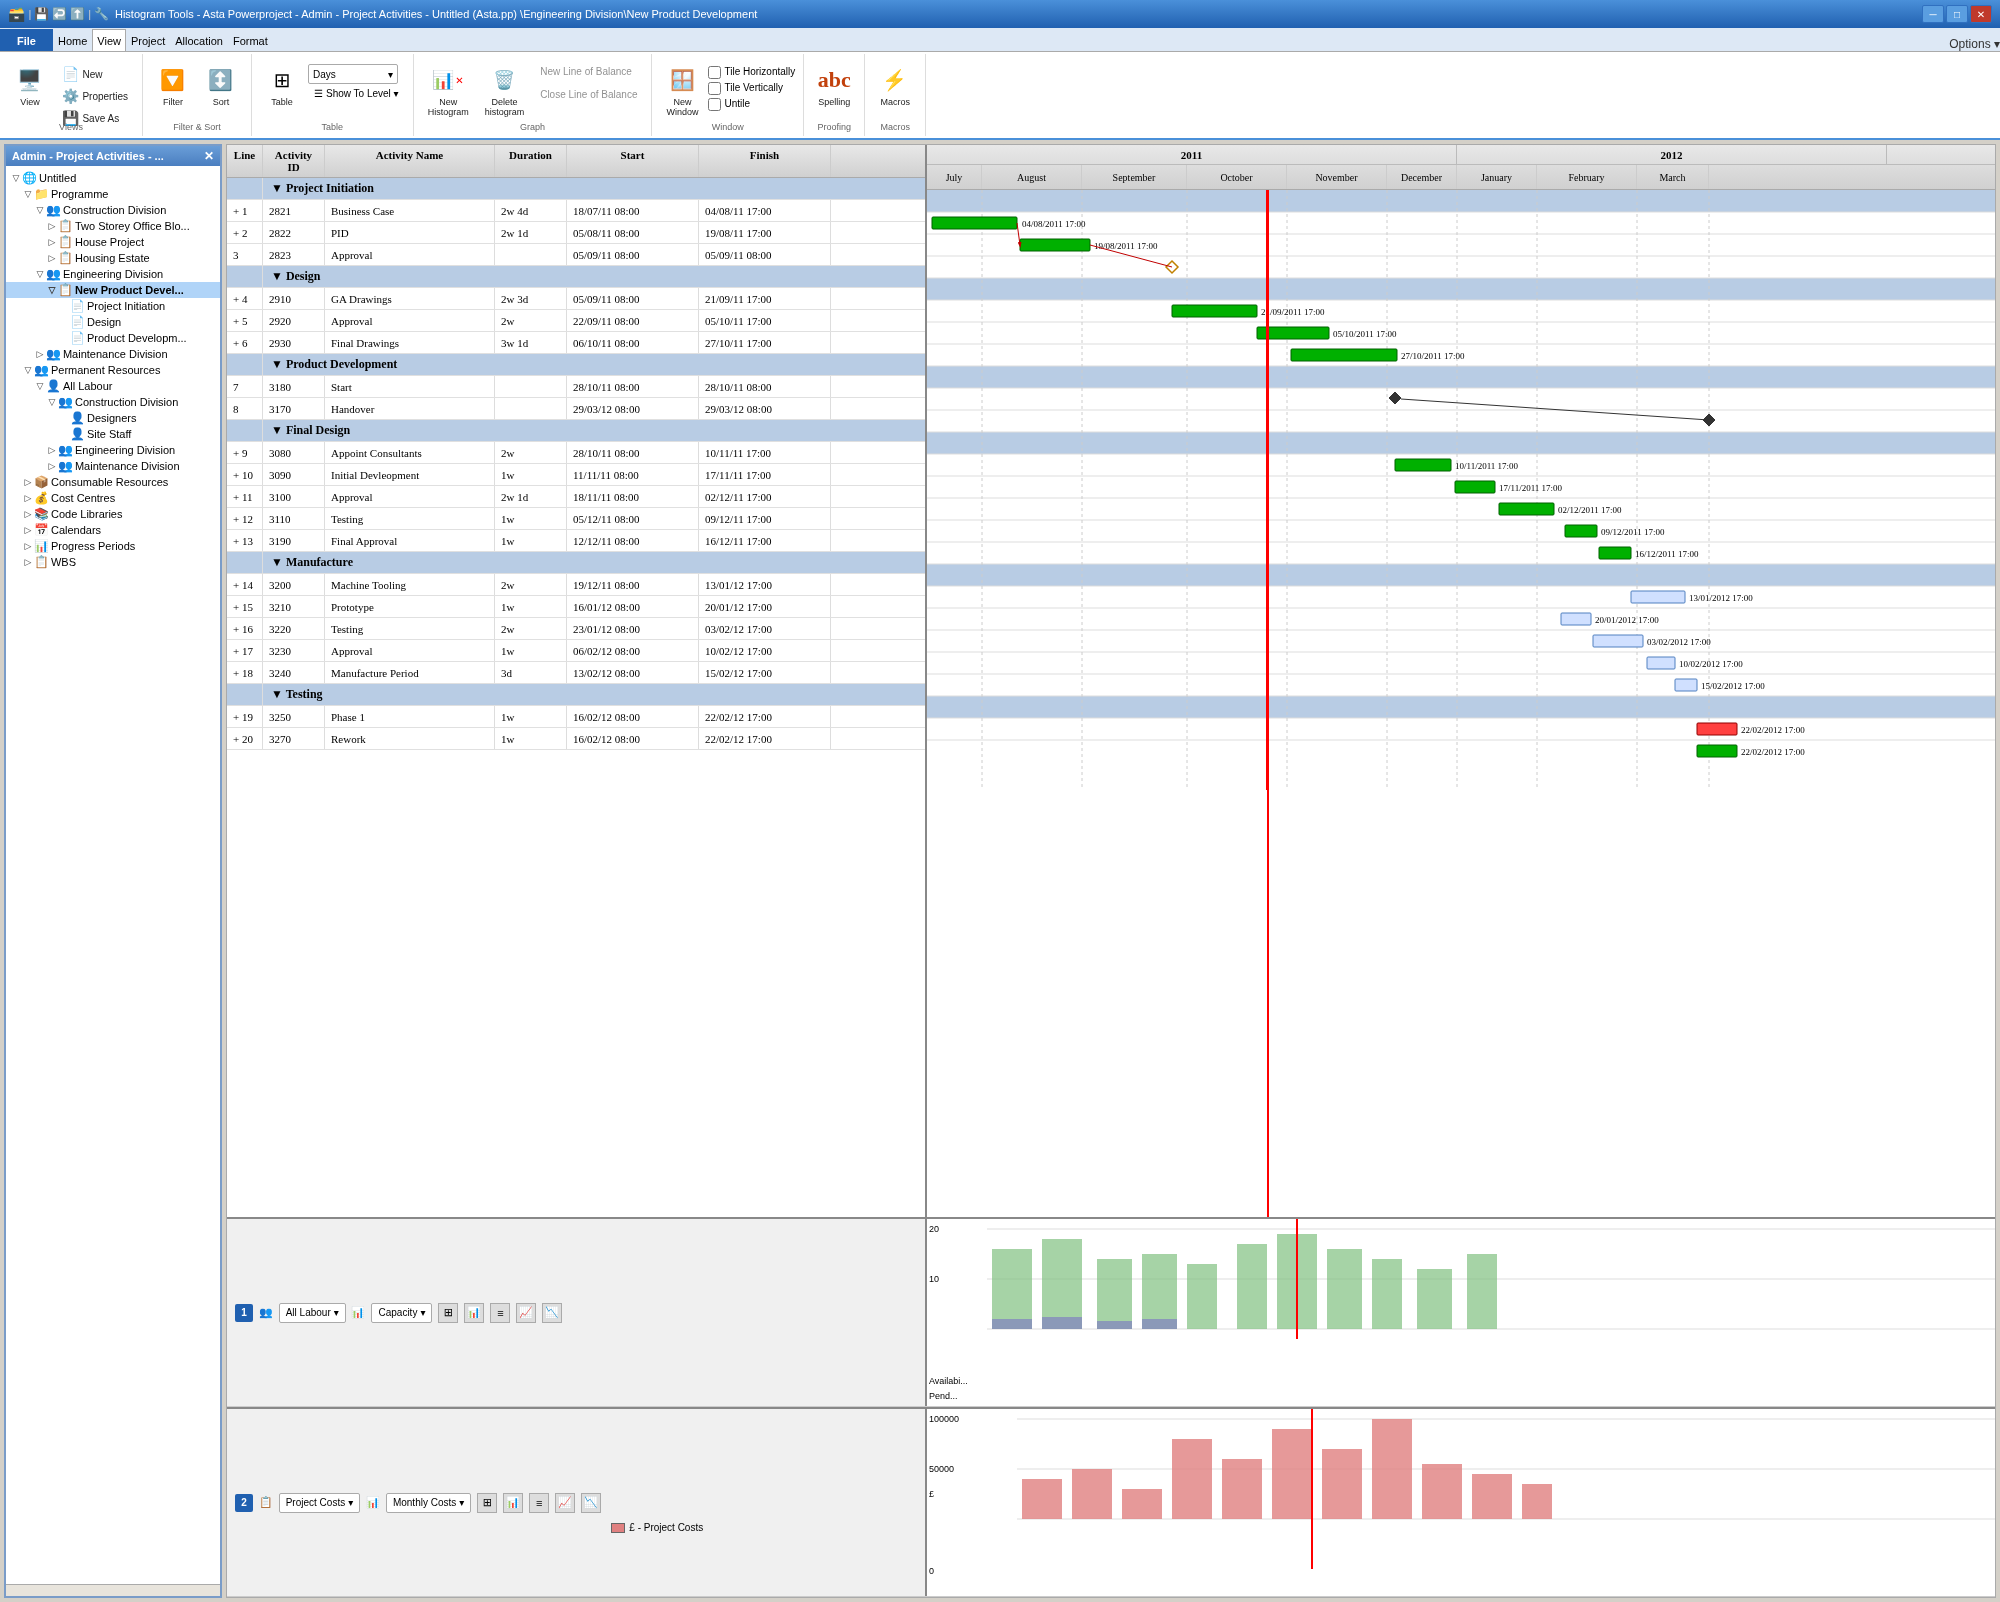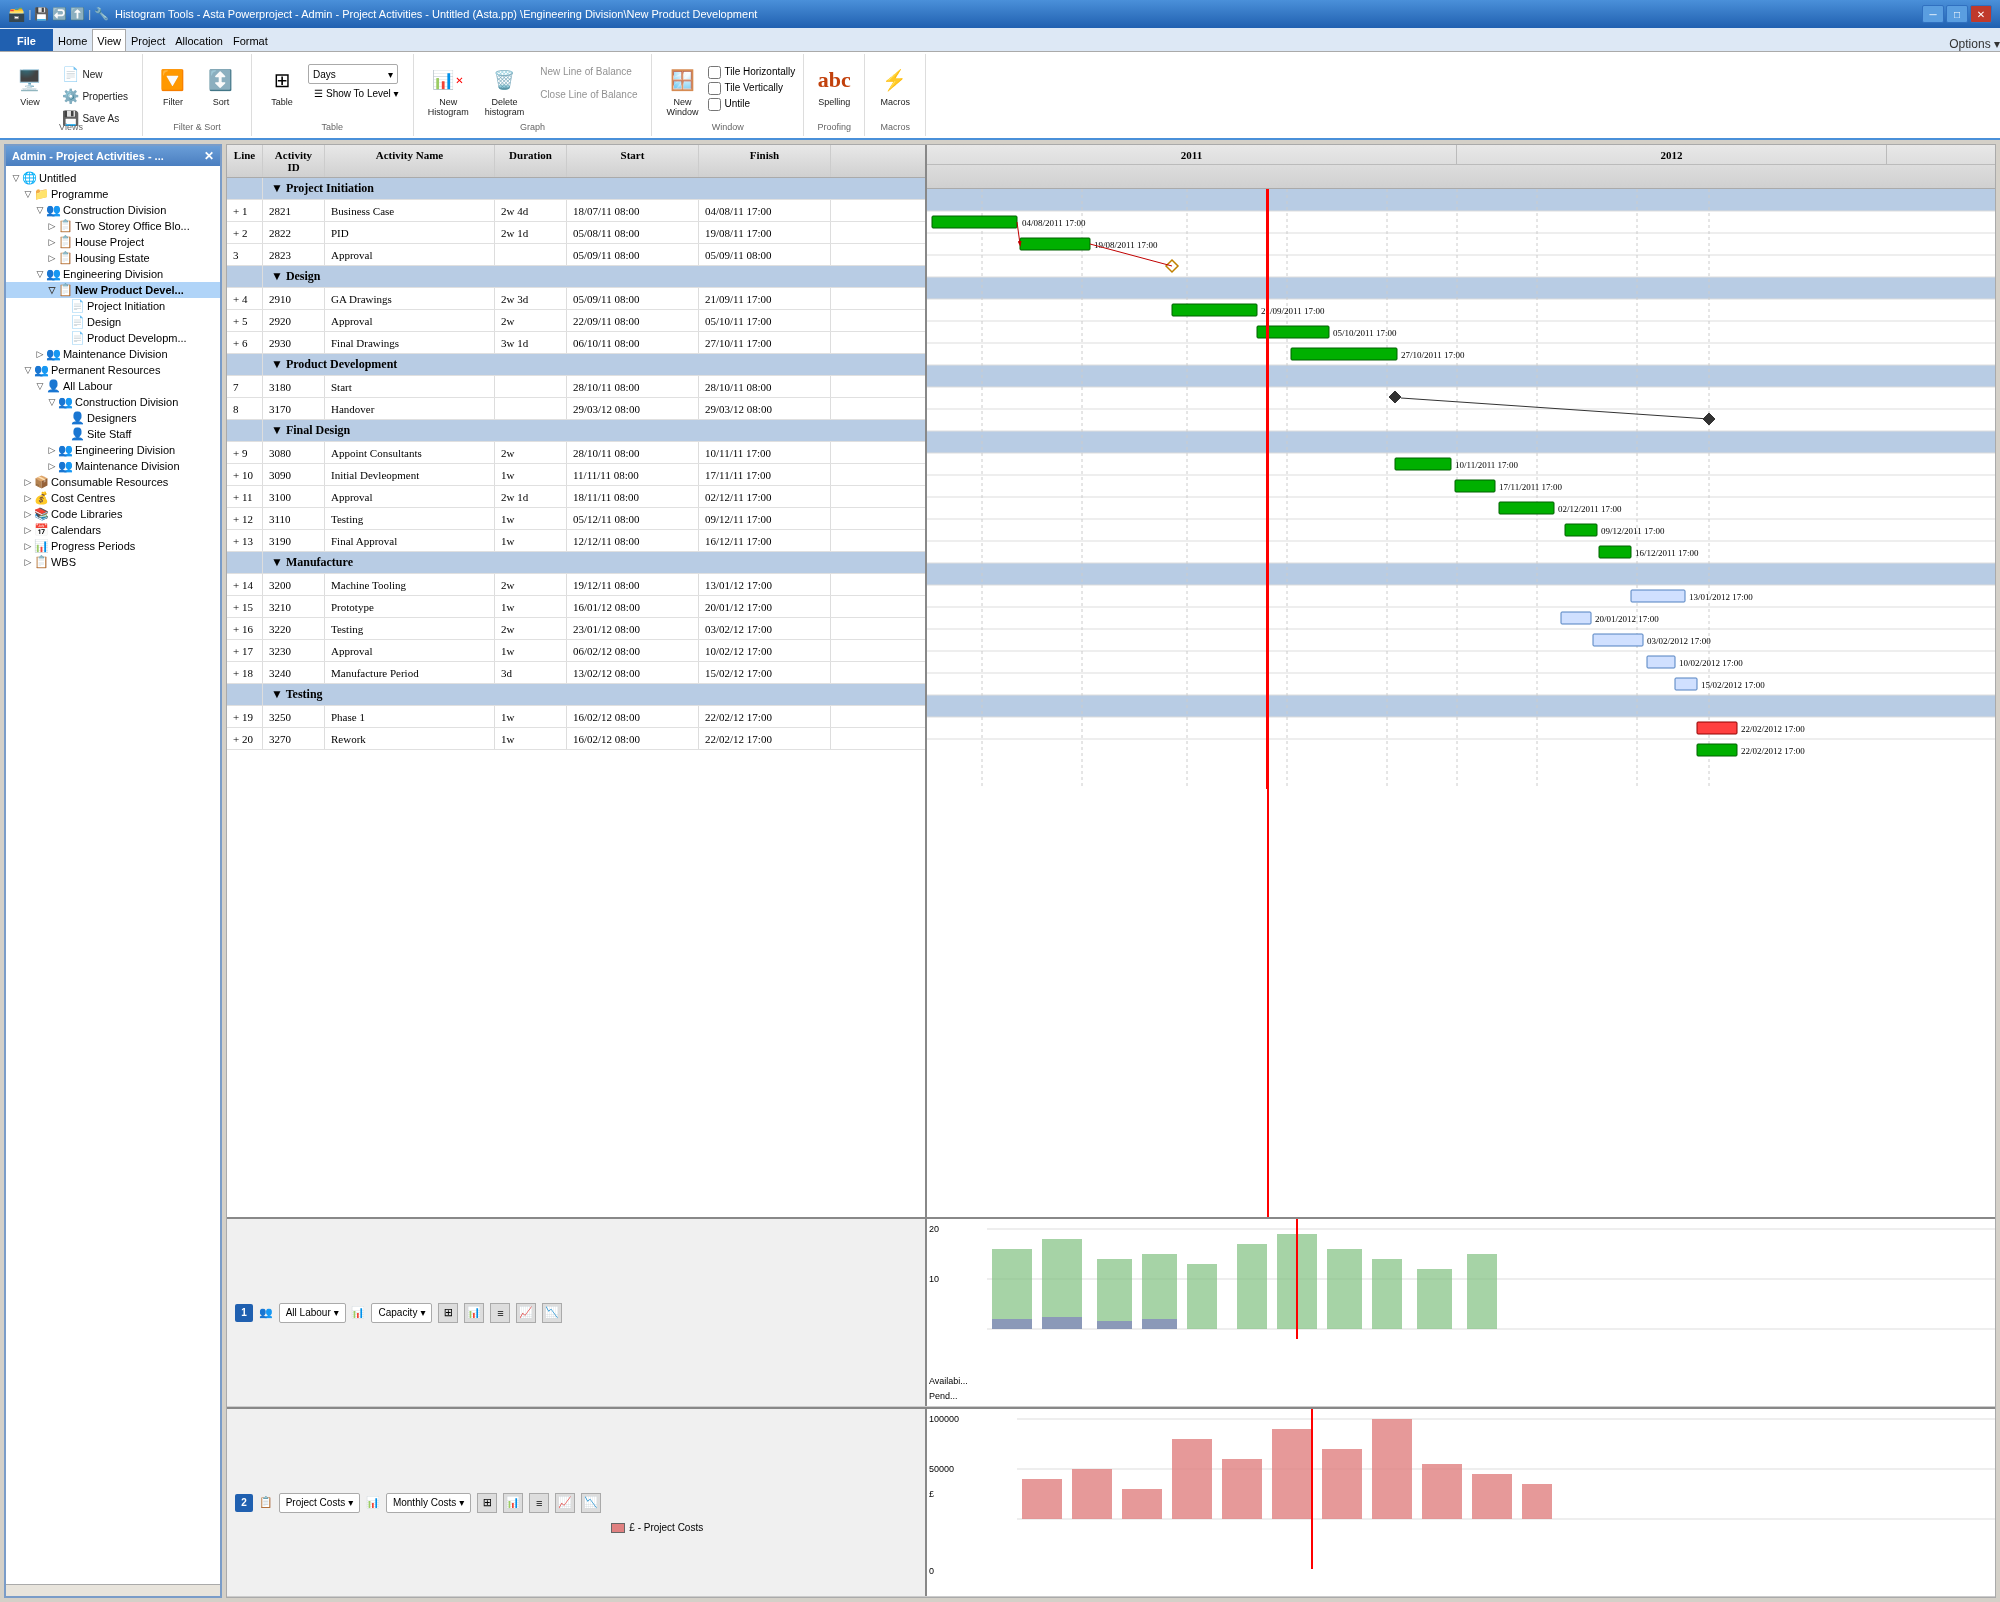--- a/index.html
+++ b/index.html
@@ -988,20 +988,31 @@
             </div>
           </div>
         </div>
 
         <div class="gantt-side">
 
           <div class="gantt-timeline-header">
             <div class="gantt-year-row">
               <div class="year-label" style="width:530px;">2011</div>
               <div class="year-label" style="width:430px;">2012</div>
+            </div>
+            <div class="gantt-month-row">
+              <div class="month-label" style="width:55px;">July</div>
+              <div class="month-label" style="width:100px;">August</div>
+              <div class="month-label" style="width:105px;">September</div>
+              <div class="month-label" style="width:100px;">October</div>
+              <div class="month-label" style="width:100px;">November</div>
+              <div class="month-label" style="width:70px;">December</div>
+              <div class="month-label" style="width:80px;">January</div>
+              <div class="month-label" style="width:100px;">February</div>
+              <div class="month-label" style="width:72px;">March</div>
             </div>
           </div>
 
           <div class="gantt-body" style="position:relative; overflow:hidden; flex:1;">
 
             <div class="gantt-red-line" style="left:340px;"></div>
 
             <svg width="100%" height="100%" style="position:absolute;top:0;left:0;">
 
               <rect x="0" y="0" width="100%" height="22" fill="#b8cce4"></rect>

